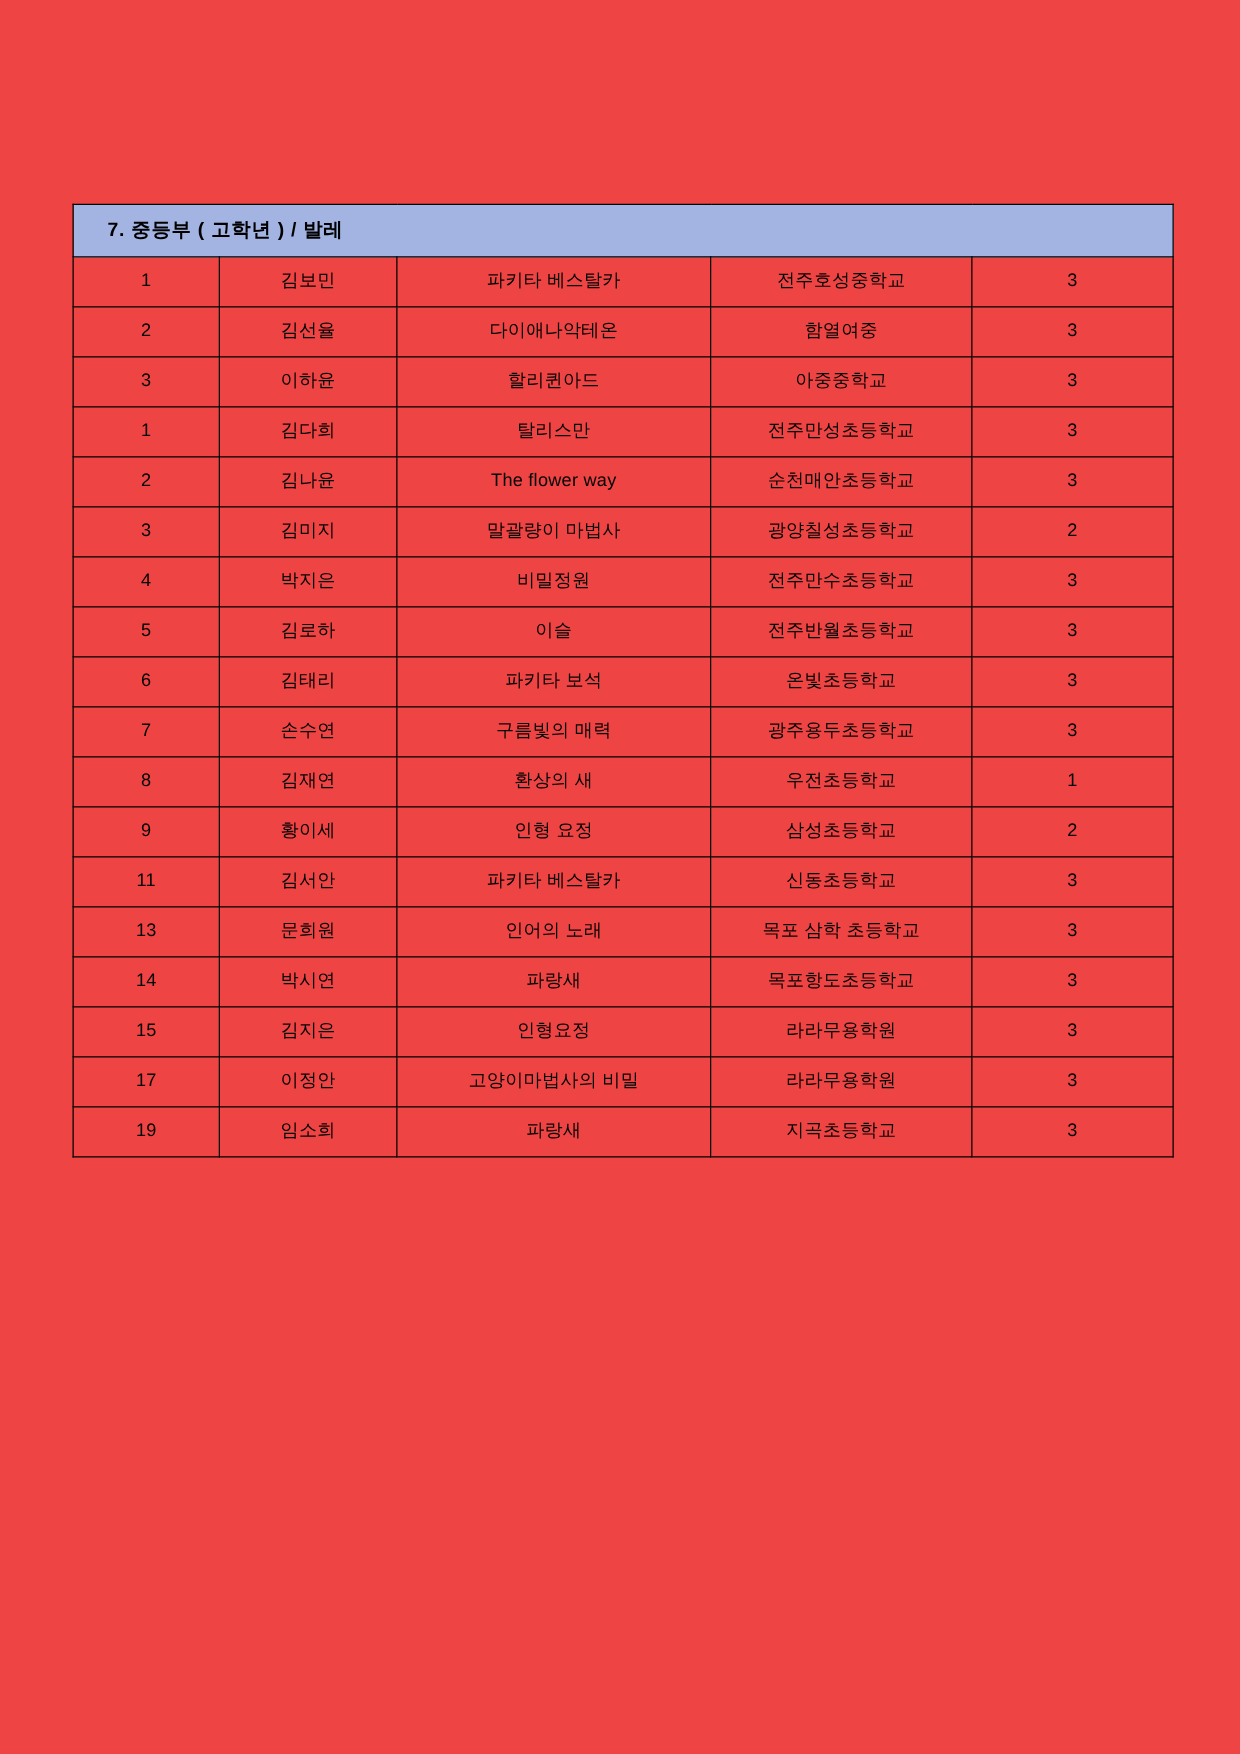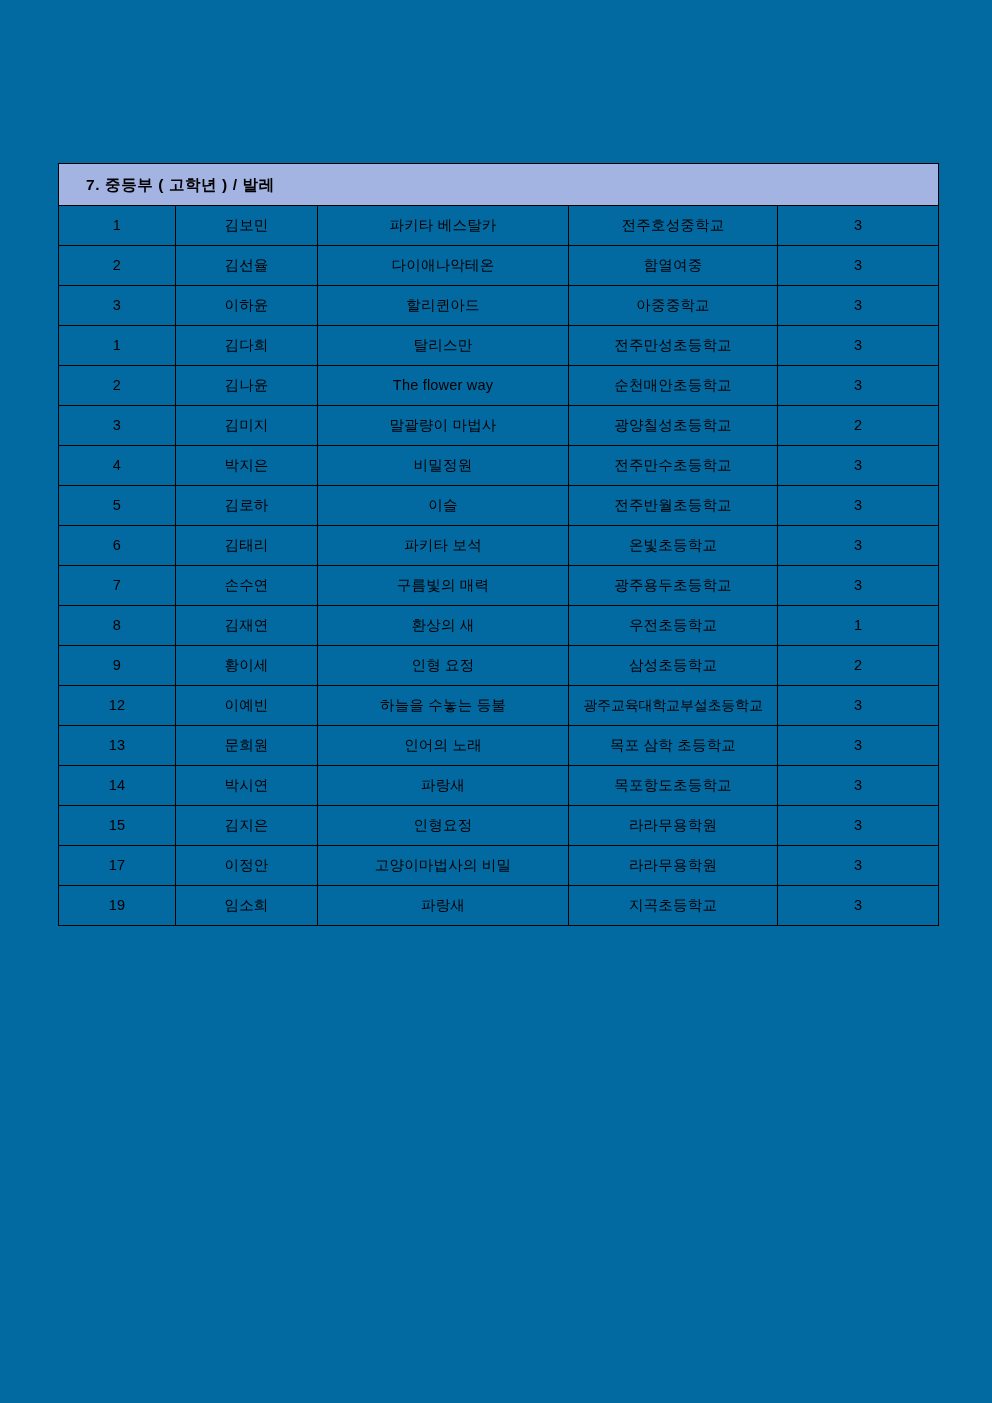--- a/index.html
+++ b/index.html
@@ -16,21 +16,21 @@
     position: relative;
     overflow: hidden;
   }
 
   .page {
     position: absolute;
     left: 0;
     top: 0;
     width: 992px;
     height: 1403px;
-    background: #0369a1;
+    background: #ef4444;
   }
 
   .doc-table-wrap {
     position: absolute;
     left: 58px;
     top: 163px;
     width: 880px;
   }
 
   table.entry-table {
@@ -183,24 +183,24 @@
             <td class="grade-cell">1</td>
           </tr>
           <tr>
             <td class="no-cell">9</td>
             <td class="name-cell">황이세</td>
             <td class="work-cell">인형 요정</td>
             <td class="school-cell">삼성초등학교</td>
             <td class="grade-cell">2</td>
           </tr>
           <tr>
-            <td class="no-cell">12</td>
-            <td class="name-cell">이예빈</td>
-            <td class="work-cell">하늘을 수놓는 등불</td>
-            <td class="school-cell two-line">광주교육대학교부설초등학교</td>
+            <td class="no-cell">11</td>
+            <td class="name-cell">김서안</td>
+            <td class="work-cell">파키타 베스탈카</td>
+            <td class="school-cell">신동초등학교</td>
             <td class="grade-cell">3</td>
           </tr>
           <tr>
             <td class="no-cell">13</td>
             <td class="name-cell">문희원</td>
             <td class="work-cell">인어의 노래</td>
             <td class="school-cell">목포 삼학 초등학교</td>
             <td class="grade-cell">3</td>
           </tr>
           <tr>

